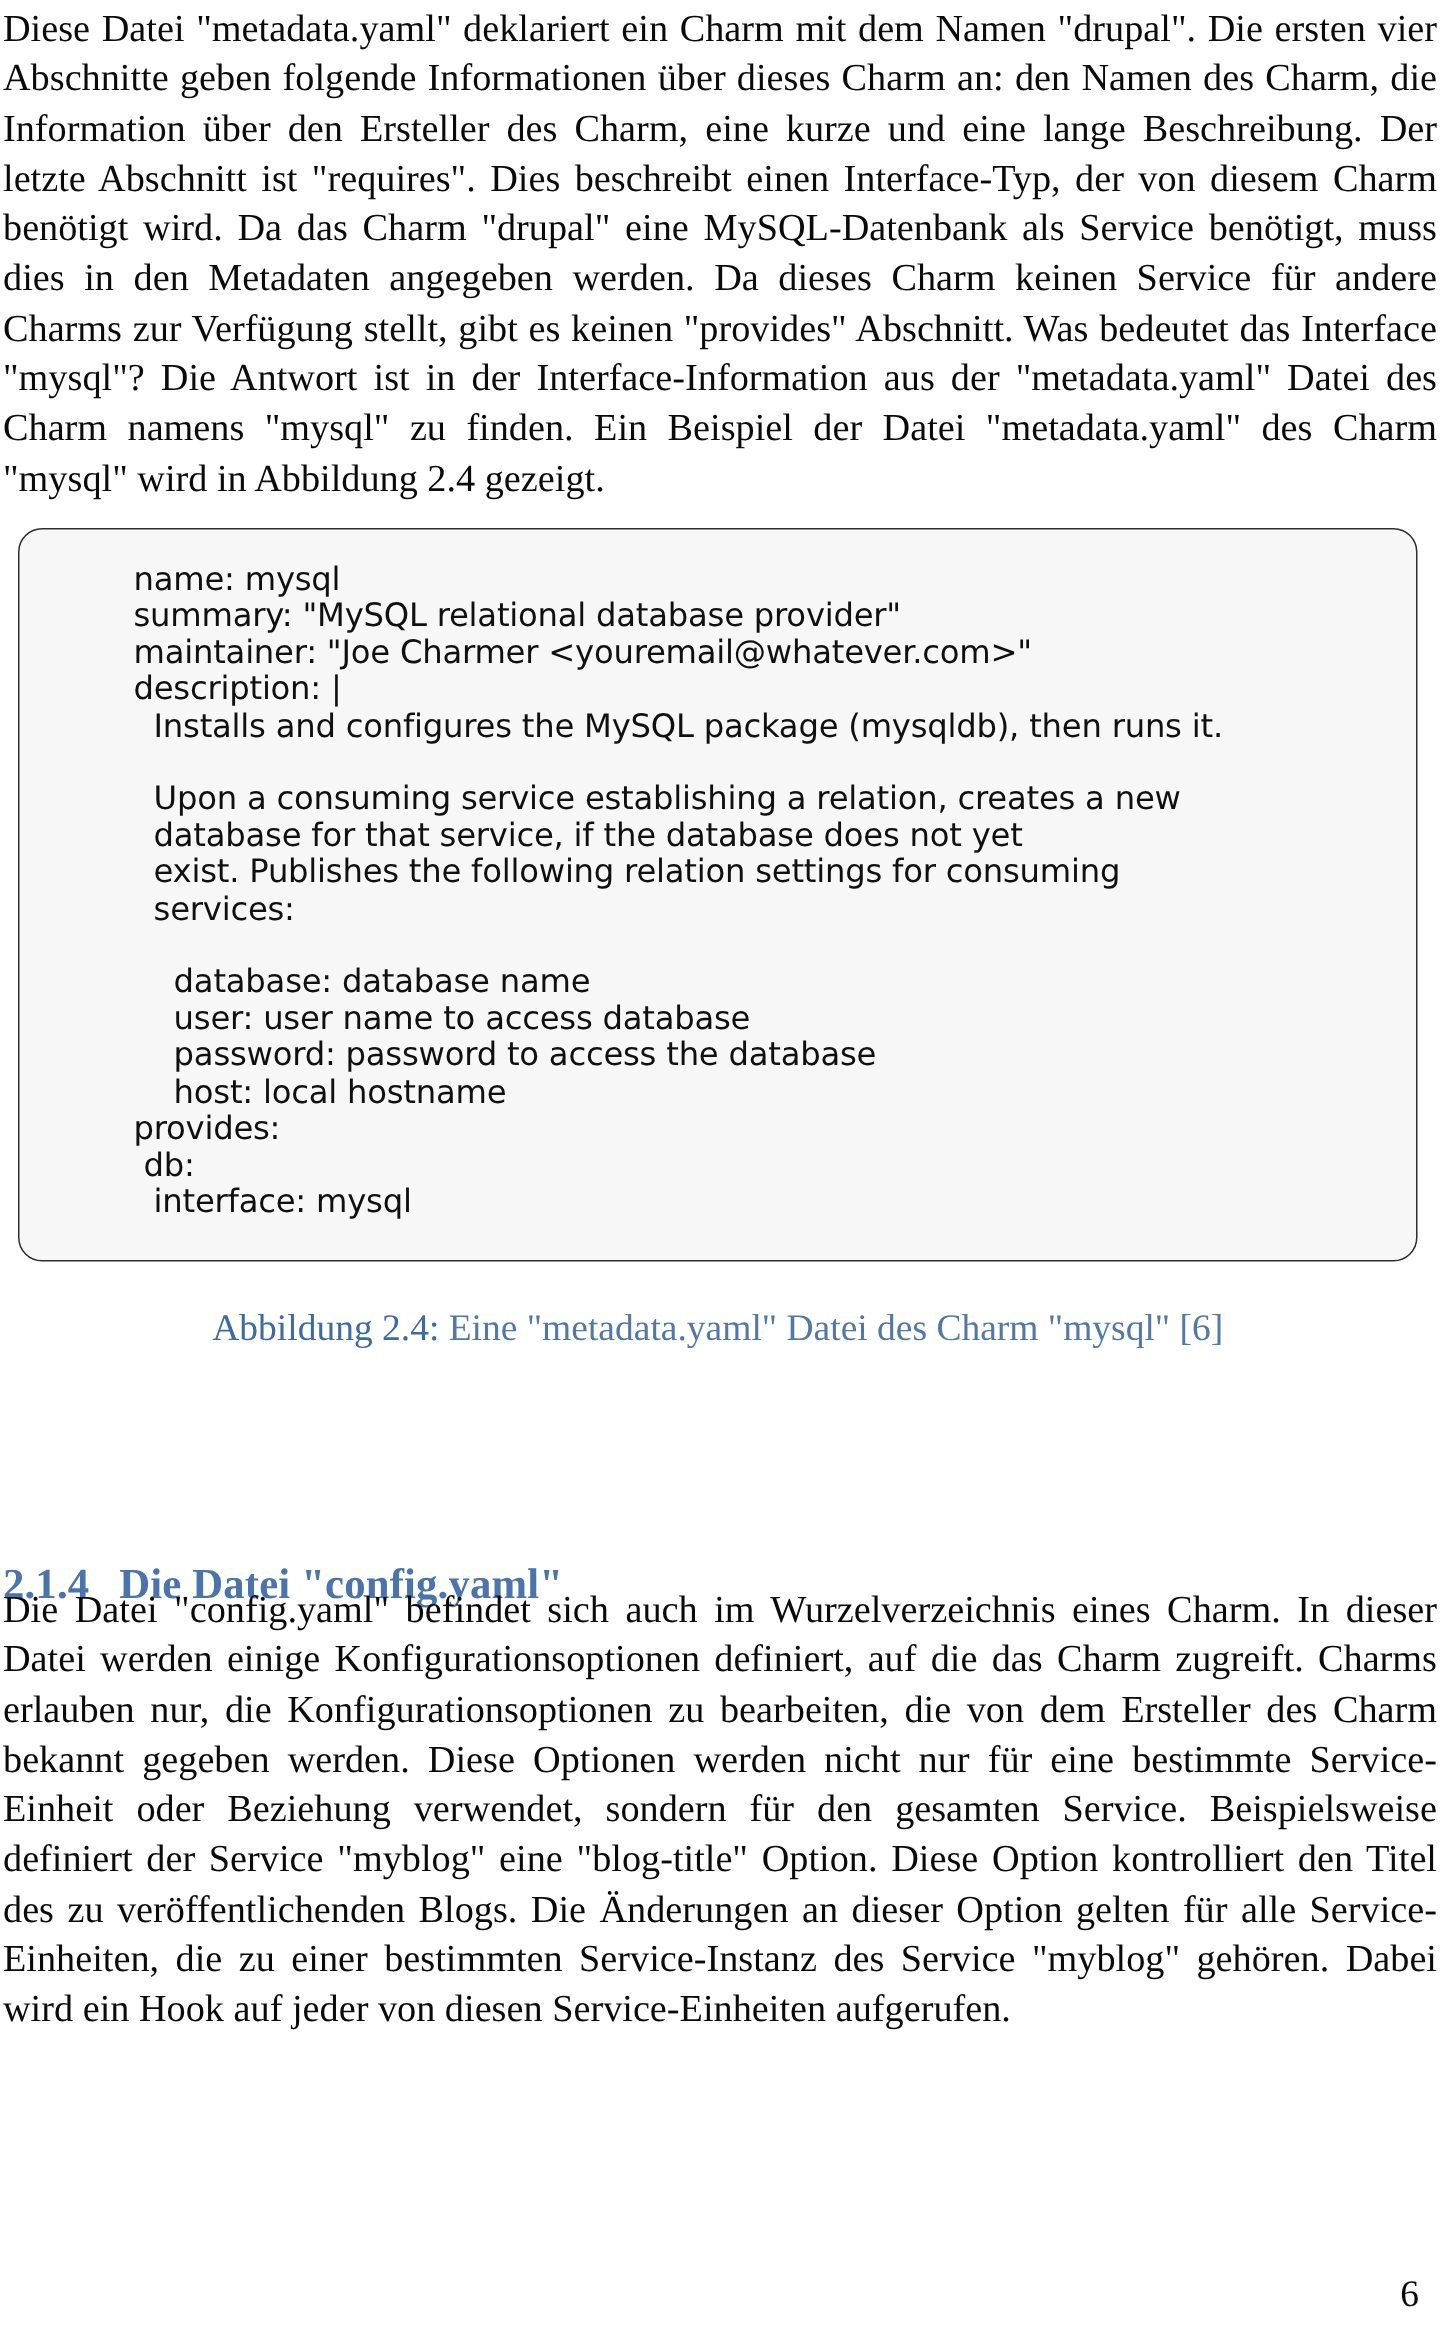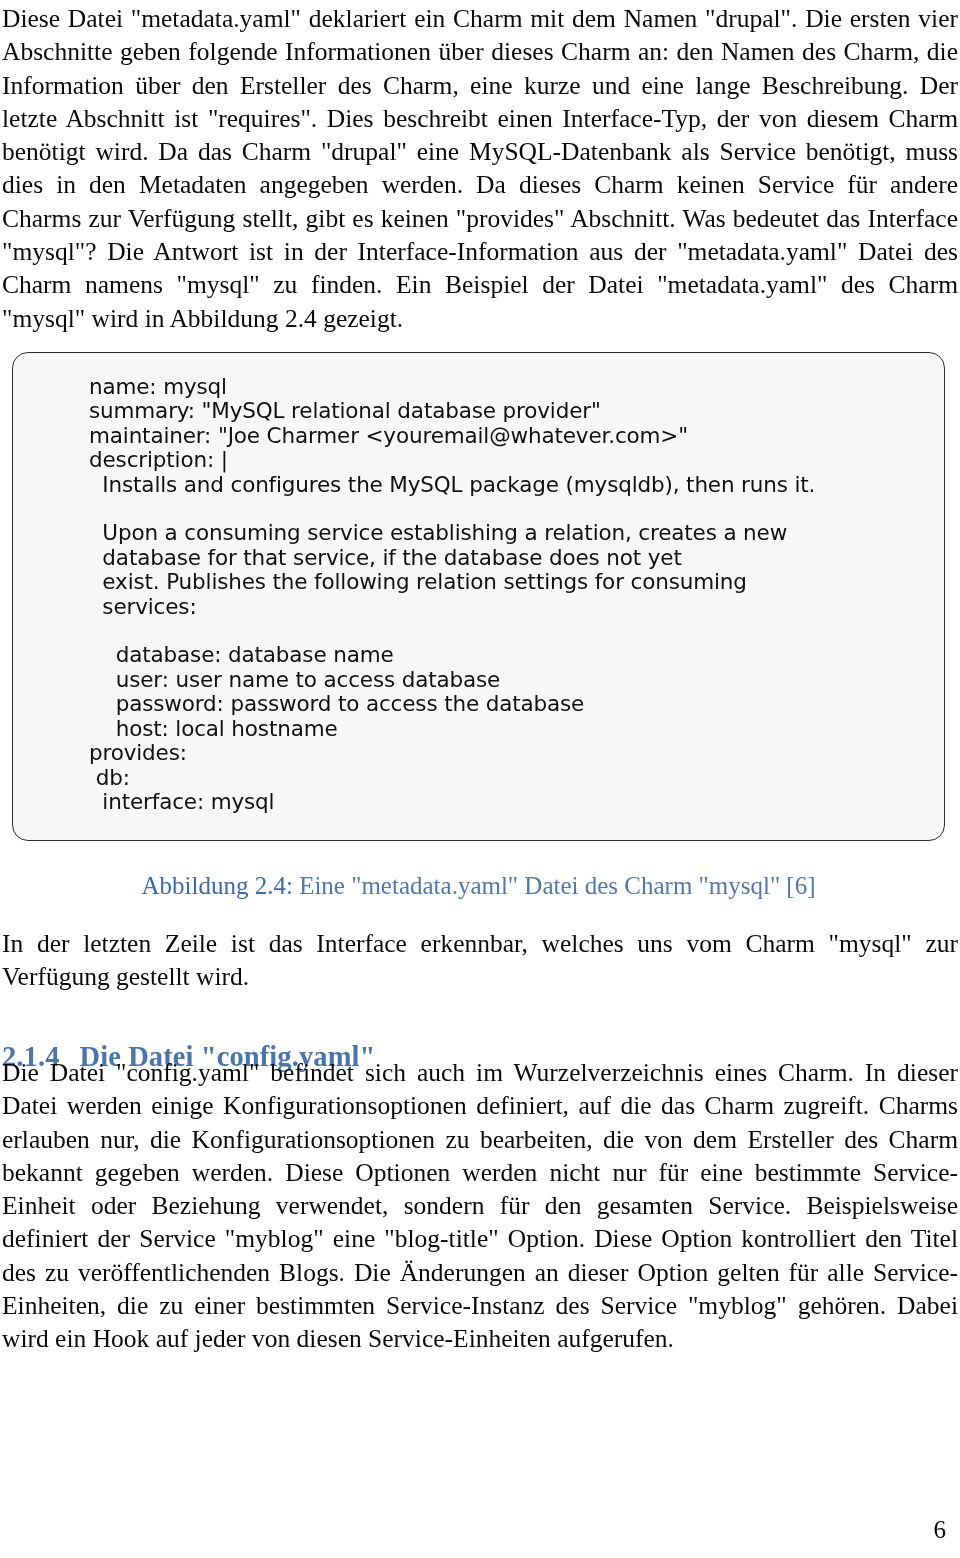--- a/index.html
+++ b/index.html
@@ -157,21 +157,20 @@
  db:
   interface: mysql</pre>
     </div>
 
     <div class="caption">
       <span class="cap-label">Abbildung 2.4:</span><span> Eine "metadata.yaml" Datei des Charm "mysql" [6]</span>
     </div>
 
   </div>
 
-  <p class="para" id="post-figure-paragraph">In der letzten Zeile ist das Interface erkennbar, welches uns vom Charm "mysql" zur Verfügung gestellt wird.</p>
 
   <h2 id="section-heading">
     <span class="sec-num">2.1.4</span><span>Die Datei "config.yaml"</span>
   </h2>
 
   <p class="para" id="config-paragraph">Die Datei "config.yaml" befindet sich auch im Wurzelverzeichnis eines Charm. In dieser Datei werden einige Konfigurationsoptionen definiert, auf die das Charm zugreift. Charms erlauben nur, die Konfigurationsoptionen zu bearbeiten, die von dem Ersteller des Charm bekannt gegeben werden. Diese Optionen werden nicht nur für eine bestimmte Service-Einheit oder Beziehung verwendet, sondern für den gesamten Service. Beispielsweise definiert der Service "myblog" eine "blog-title" Option. Diese Option kontrolliert den Titel des zu veröffentlichenden Blogs. Die Änderungen an dieser Option gelten für alle Service-Einheiten, die zu einer bestimmten Service-Instanz des Service "myblog" gehören. Dabei wird ein Hook auf jeder von diesen Service-Einheiten aufgerufen.</p>
 
   <div id="page-number">6</div>
 
 </div>

